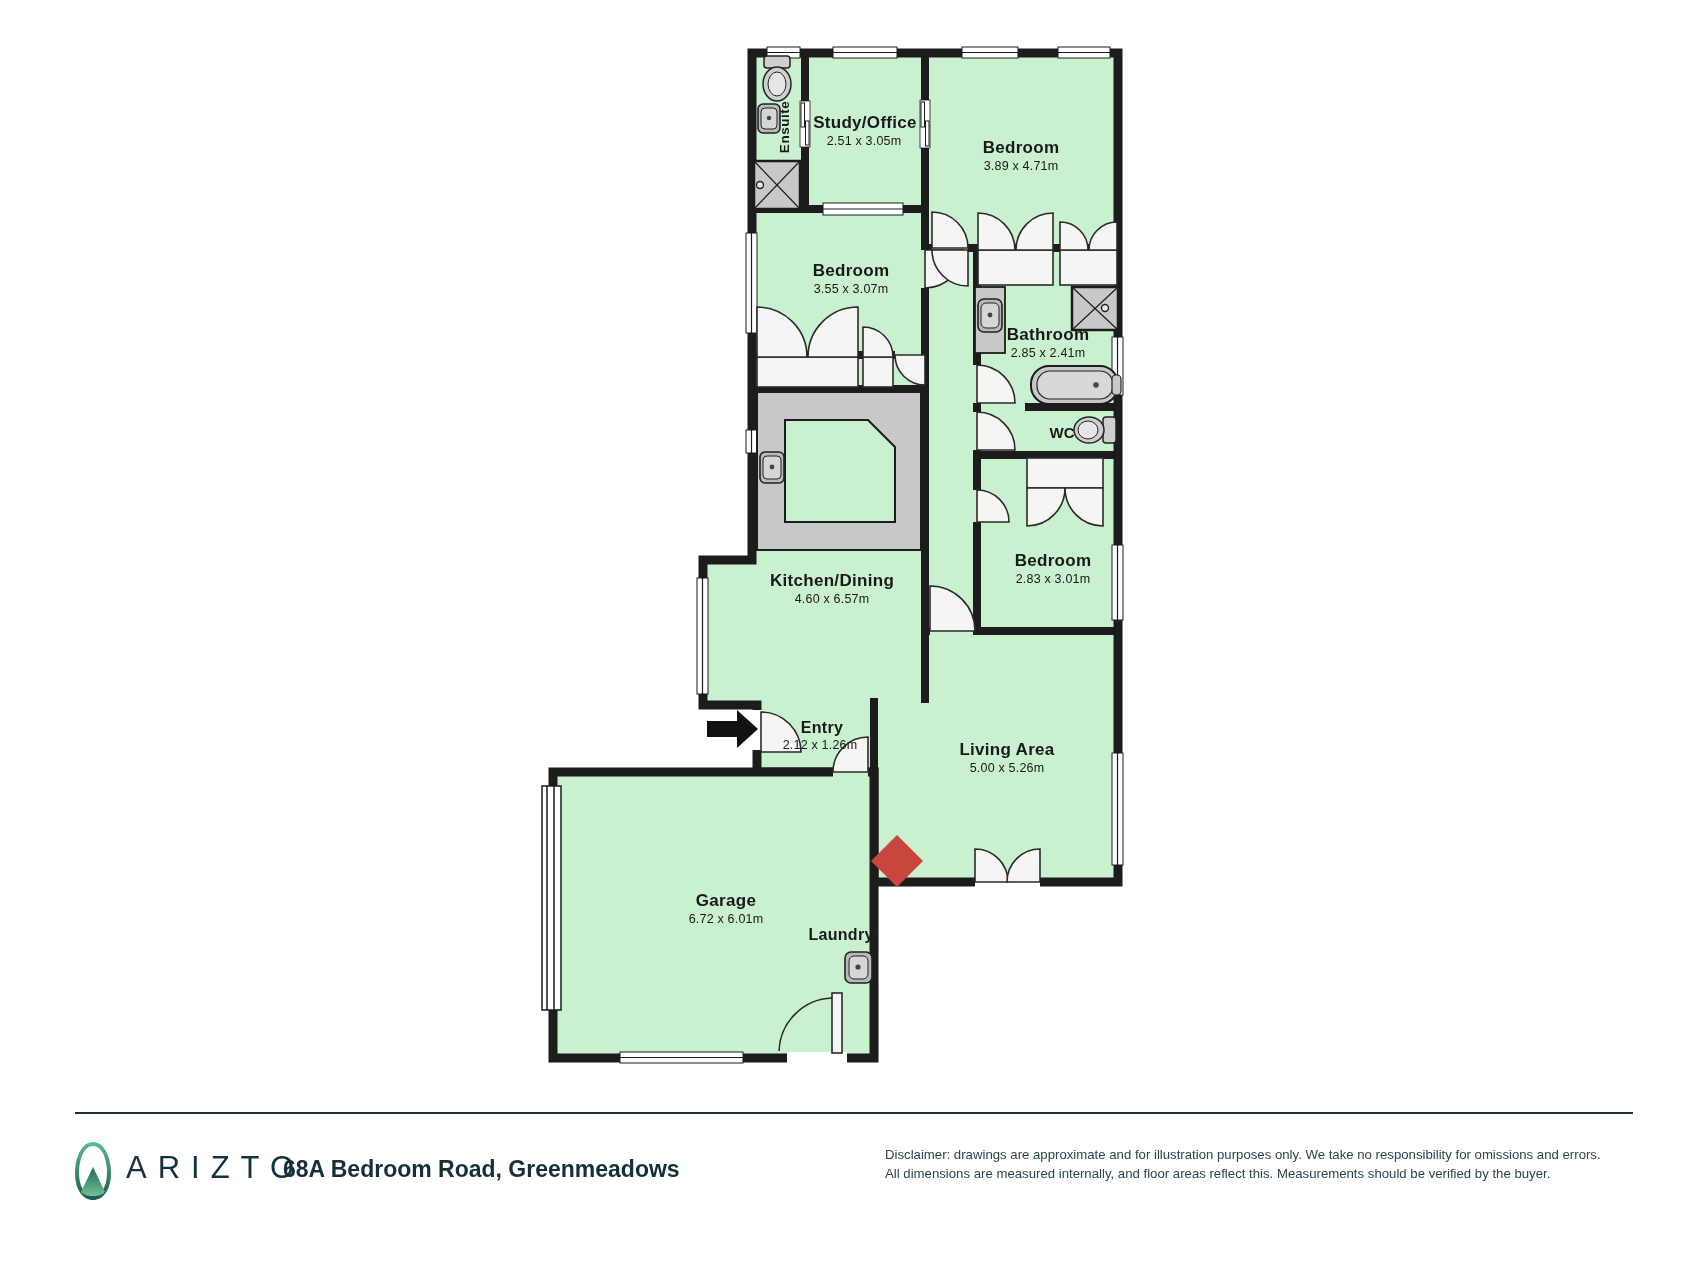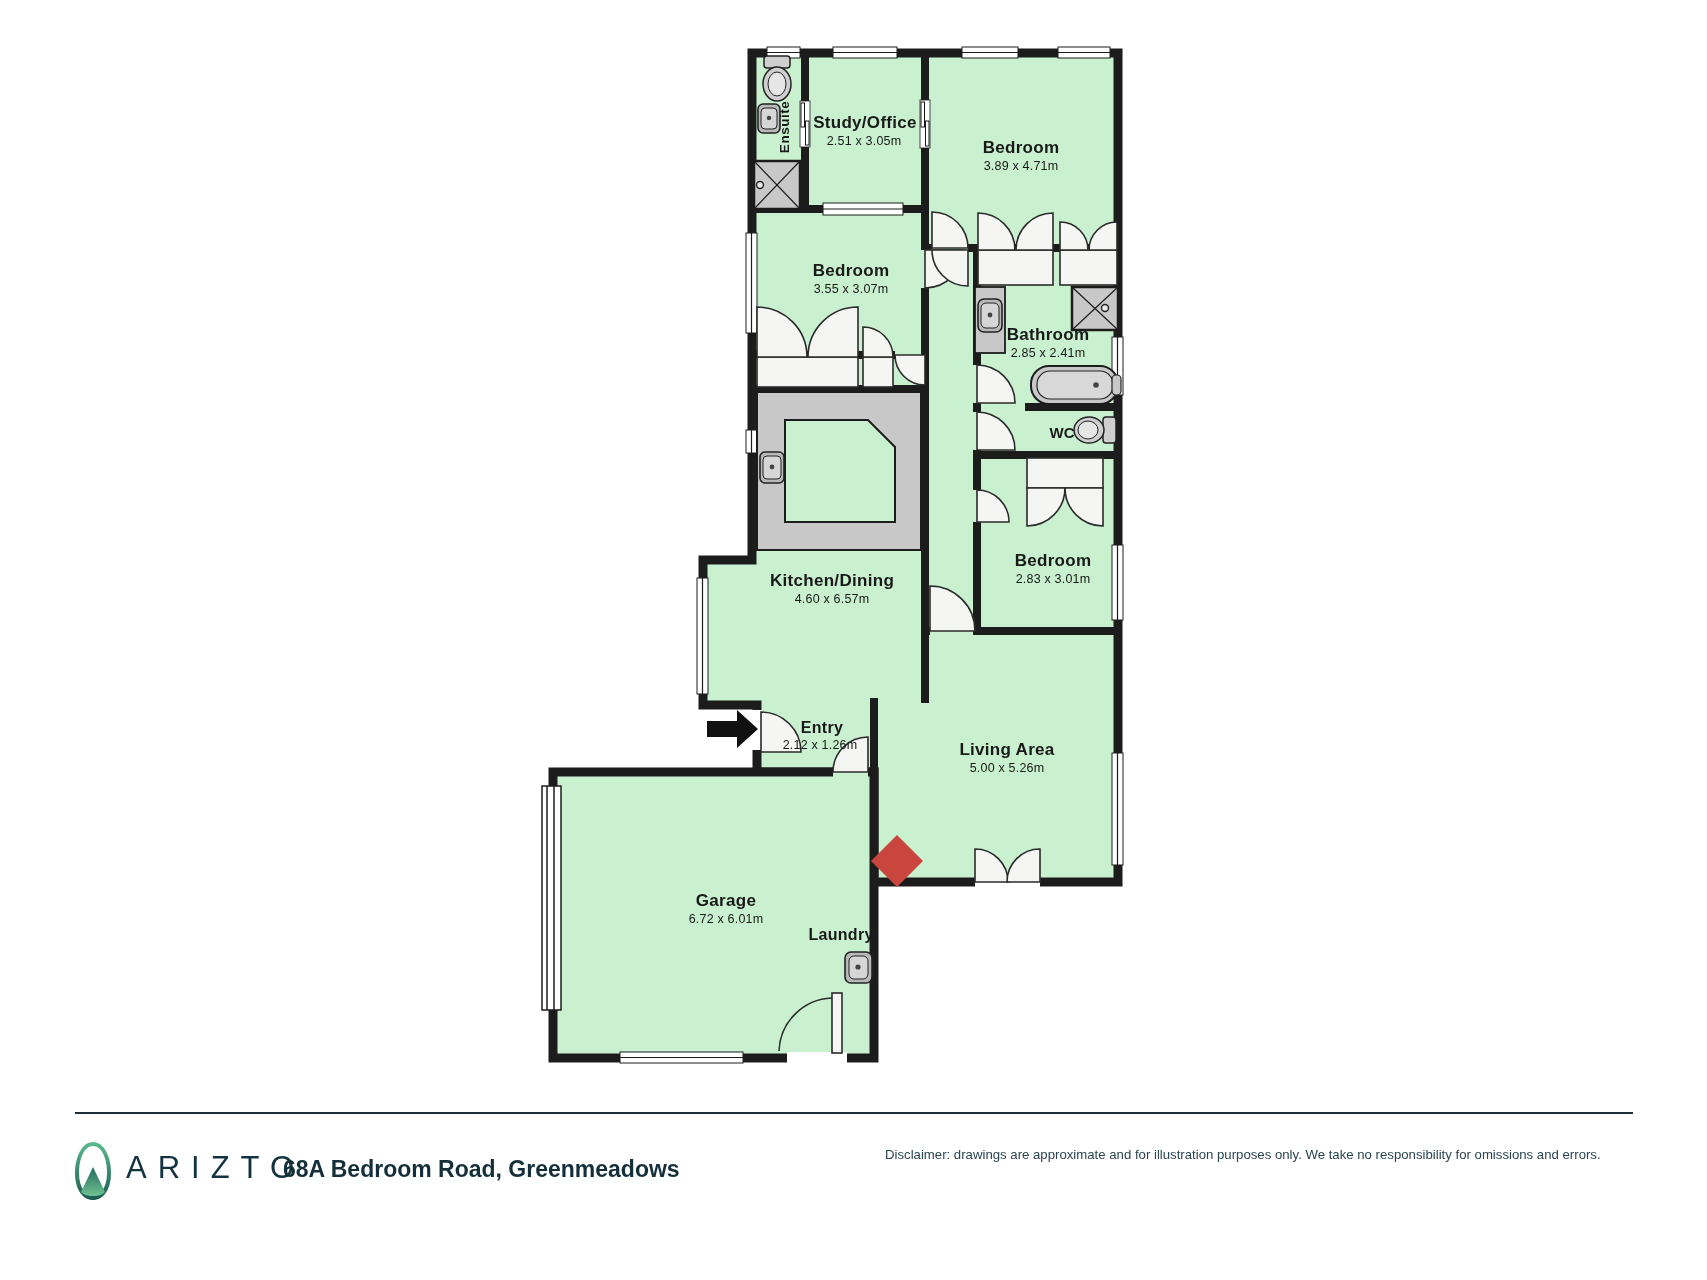--- a/index.html
+++ b/index.html
@@ -285,14 +285,15 @@
       <path d="M21,2 C32,2 39,17 39,33 C39,50 31,60 21,60 C11,60 3,50 3,33 C3,17 10,2 21,2 Z" fill="url(#eggGrad)"></path>
       <path d="M21,6 C30,6 35,19 35,33 C35,48 28,56 21,56 C14,56 7,48 7,33 C7,19 12,6 21,6 Z" fill="#ffffff"></path>
       <path d="M9,52 L21,27 L33,52 C30,55 26,56 21,56 C16,56 12,55 9,52 Z" fill="url(#mtnGrad)"></path>
     </svg>
   </div>
 
   <div class="brand-text">ARIZTO</div>
   <div class="address">68A Bedroom Road, Greenmeadows</div>
   <div class="disclaimer">
     <div>Disclaimer: drawings are approximate and for illustration purposes only. We take no responsibility for omissions and errors.</div>
+    <div>All dimensions are measured internally, and floor areas reflect this. Measurements should be verified by the buyer.</div>
   </div>
 </div>
 
 </body></html>

